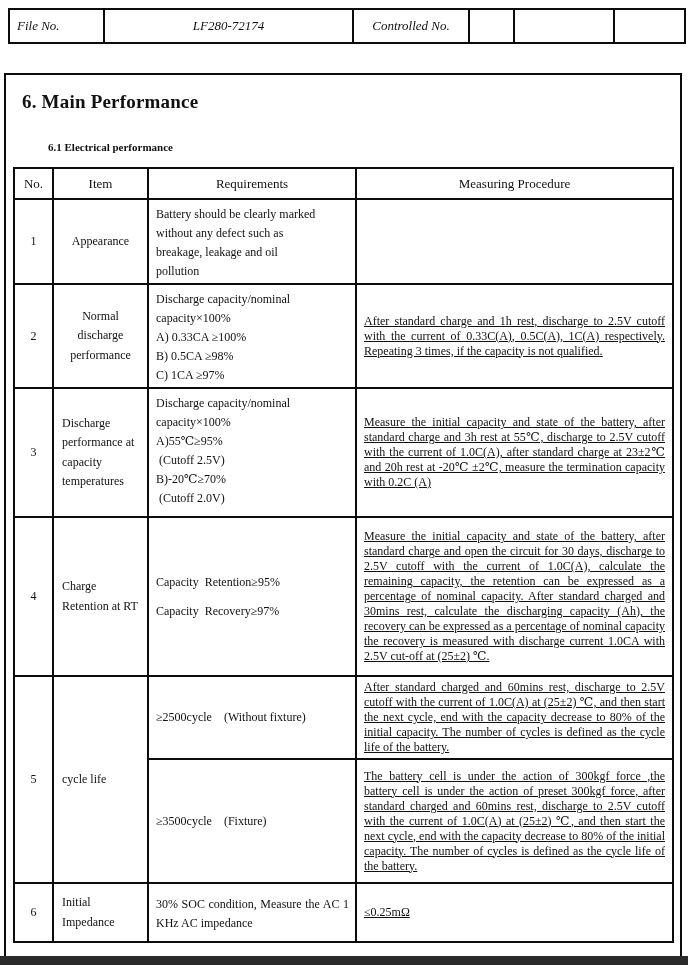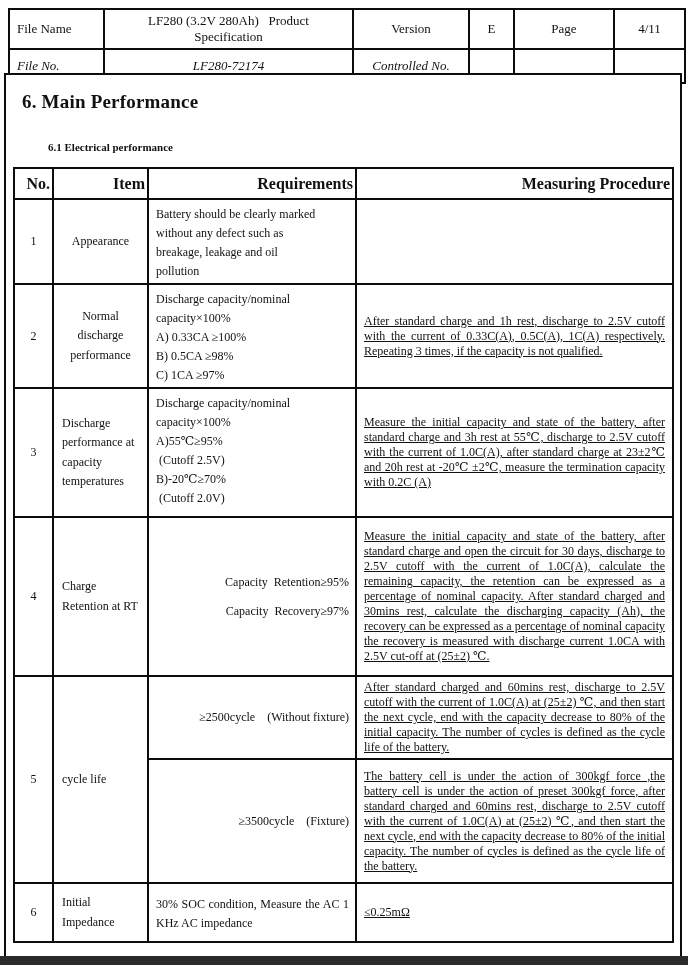--- a/index.html
+++ b/index.html
@@ -49,33 +49,33 @@
   .spec-table {
     position: absolute; left: 7px; top: 92px;
     width: 659px; table-layout: fixed;
     font-size: 12px;
   }
   .spec-table th, .spec-table td {
     border: 2px solid #0c0c0c;
     overflow: hidden;
   }
   .spec-table th {
-    font-size: 16px; font-weight: bold;
-    height: 28px; text-align: right; vertical-align: middle;
+    font-size: 13px; font-weight: normal;
+    height: 28px; text-align: center; vertical-align: middle;
     padding: 0 2px;
   }
   .cell-no { text-align: center; vertical-align: middle; }
   .cell-item { text-align: left; vertical-align: middle; padding: 2px 4px 2px 8px; line-height: 1.6; }
   .cell-item.center { text-align: center; padding: 2px 4px; border-radius: 13px; }
   .cell-req {
     text-align: left; vertical-align: top;
     padding: 5px 6px 2px 7px;
     line-height: 19px; white-space: pre-wrap;
   }
-  .cell-req.vmid { vertical-align: middle; padding-top: 2px; text-align: right; }
+  .cell-req.vmid { vertical-align: middle; padding-top: 2px; }
   .cell-req.wide-lh { line-height: 29px; }
   .cell-req.justify { white-space: normal; text-align: justify; line-height: 19px; vertical-align: middle; }
   .cell-proc {
     text-align: justify; vertical-align: middle;
     padding: 2px 7px; line-height: 15px; text-decoration: underline;
   }
   .cell-proc.plain { text-align: left; }
   tr.r-hdr  { height: 31px; }
   tr.r-1 { height: 83px; }
   tr.r-2 { height: 88px; }
@@ -100,29 +100,20 @@
   <table class="file-table">
     <colgroup>
       <col style="width:95px">
         <col style="width:249px">
         <col style="width:116px">
       <col style="width:45px">
         <col style="width:100px">
         <col style="width:71px">
     </colgroup>
     <tbody>
-        <tr>
-      <td class="lbl">File Name</td>
-      <td class="prewrap">LF280 (3.2V 280Ah)   Product
-Specification</td>
-      <td>Version</td>
-      <td>E</td>
-      <td>Page</td>
-      <td>4/11</td>
-    </tr>
     <tr>
       <td class="lbl">File No.</td>
       <td>LF280-72174</td>
       <td>Controlled No.</td>
       <td></td>
       <td></td>
       <td></td>
     </tr>
   </tbody>
     </table>

